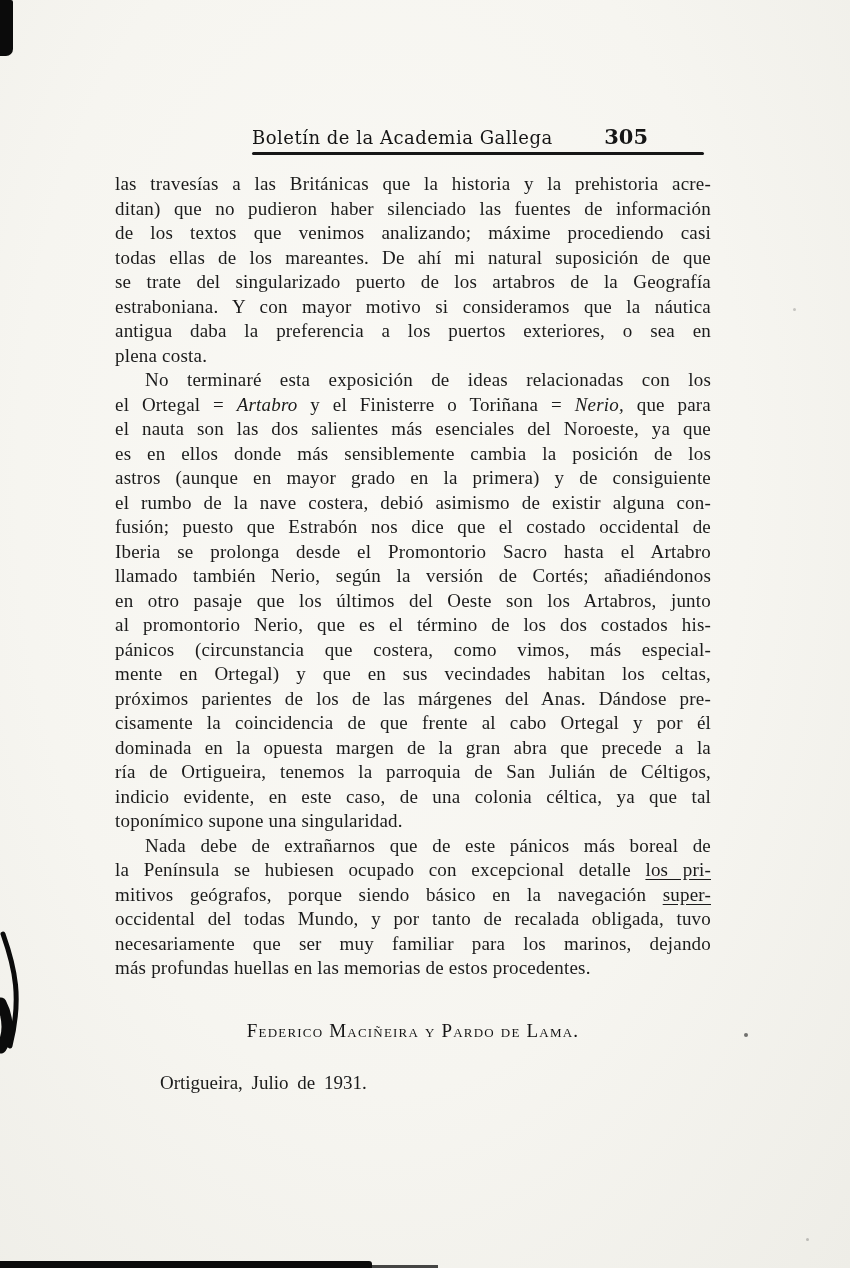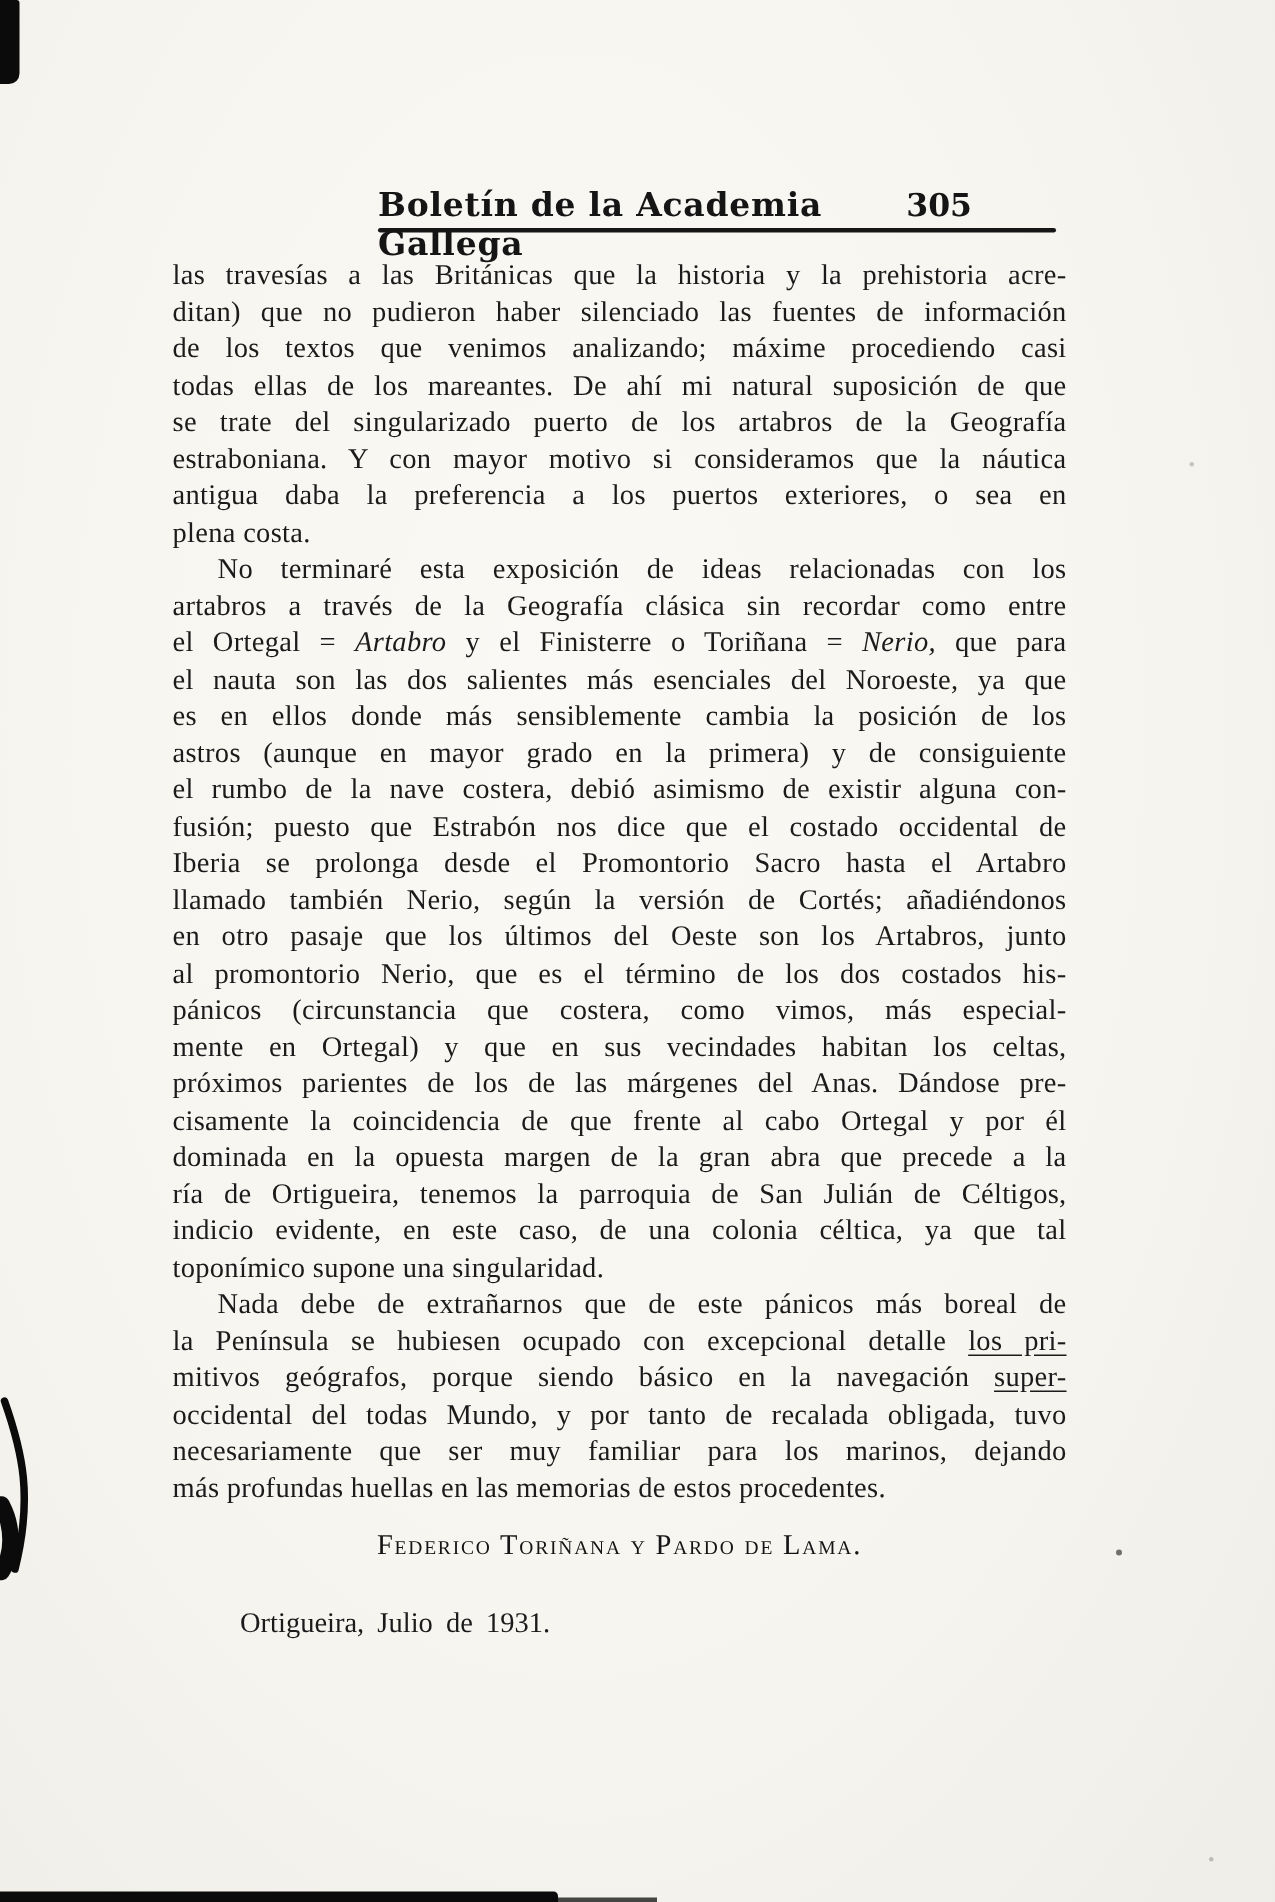--- a/index.html
+++ b/index.html
@@ -16,22 +16,22 @@
   }
 
   
   .header {
     position: absolute;
     top: 124px; left: 252px; width: 452px;
     display: flex; align-items: baseline; justify-content: space-between;
   }
   .header .title {
     font-family: "DejaVu Serif", serif;
-    font-weight: 700;
-    font-size: 22px;
+    font-weight: 400;
+    font-size: 18px;
     letter-spacing: 0.5px;
     color: #151515;
   }
   .header .pagenum {
     font-family: "DejaVu Serif", serif;
     font-weight: 700;
     font-size: 21px;
     margin-right: 56px;
     color: #151515;
   }
@@ -101,21 +101,20 @@
         <div class="line"><span>ditan) que no pudieron haber silenciado las fuentes de información</span></div>
         <div class="line"><span>de los textos que venimos analizando; máxime procediendo casi</span></div>
         <div class="line"><span>todas ellas de los mareantes. De ahí mi natural suposición de que</span></div>
         <div class="line"><span>se trate del singularizado puerto de los artabros de la Geografía</span></div>
         <div class="line"><span>estraboniana. Y con mayor motivo si consideramos que la náutica</span></div>
         <div class="line"><span>antigua daba la preferencia a los puertos exteriores, o sea en</span></div>
         <div class="line last"><span>plena costa.</span></div>
       </div>
       <div>
         <div class="line first-indent"><span>No terminaré esta exposición de ideas relacionadas con los</span></div>
-        <div class="line"><span>artabros a través de la Geografía clásica sin recordar como entre</span></div>
         <div class="line"><span>el Ortegal = </span><span class="it">Artabro</span><span> y el Finisterre o Toriñana = </span><span class="it">Nerio,</span><span> que para</span></div>
         <div class="line"><span>el nauta son las dos salientes más esenciales del Noroeste, ya que</span></div>
         <div class="line"><span>es en ellos donde más sensiblemente cambia la posición de los</span></div>
         <div class="line"><span>astros (aunque en mayor grado en la primera) y de consiguiente</span></div>
         <div class="line"><span>el rumbo de la nave costera, debió asimismo de existir alguna con-</span></div>
         <div class="line"><span>fusión; puesto que Estrabón nos dice que el costado occidental de</span></div>
         <div class="line"><span>Iberia se prolonga desde el Promontorio Sacro hasta el Artabro</span></div>
         <div class="line"><span>llamado también Nerio, según la versión de Cortés; añadiéndonos</span></div>
         <div class="line"><span>en otro pasaje que los últimos del Oeste son los Artabros, junto</span></div>
         <div class="line"><span>al promontorio Nerio, que es el término de los dos costados his-</span></div>
@@ -131,21 +130,21 @@
       <div>
         <div class="line first-indent"><span>Nada debe de extrañarnos que de este pánicos más boreal de</span></div>
         <div class="line"><span>la Península se hubiesen ocupado con excepcional detalle </span><span class="ul">los pri-</span></div>
         <div class="line"><span>mitivos geógrafos, porque siendo básico en la navegación </span><span class="ul">super-</span></div>
         <div class="line"><span>occidental del todas Mundo, y por tanto de recalada obligada, tuvo</span></div>
         <div class="line"><span>necesariamente que ser muy familiar para los marinos, dejando</span></div>
         <div class="line last"><span>más profundas huellas en las memorias de estos procedentes.</span></div>
       </div>
     </div>
 
-  <div class="signature">Federico Toriñana y Pardo de Lama.</div>
+  <div class="signature">Federico Maciñeira y Pardo de Lama.</div>
   <div class="dateline">Ortigueira, Julio de 1931.</div>
 
   <div class="artifact" id="edge-bar-top"></div>
   <svg id="left-mark-svg" width="28" height="128" viewBox="0 0 28 128">
     <path d="M3,6 C15,40 22,70 10,118" stroke="#0b0b0b" stroke-width="5" fill="none" stroke-linecap="round"></path>
     <path d="M1,75 C9,90 9,108 1,120" stroke="#0b0b0b" stroke-width="11" fill="none" stroke-linecap="round"></path>
   </svg>
   <div class="artifact" id="bottom-bar"></div>
   <div class="artifact" id="bottom-bar-thin"></div>
   <div class="speck" id="speck-1"></div>

